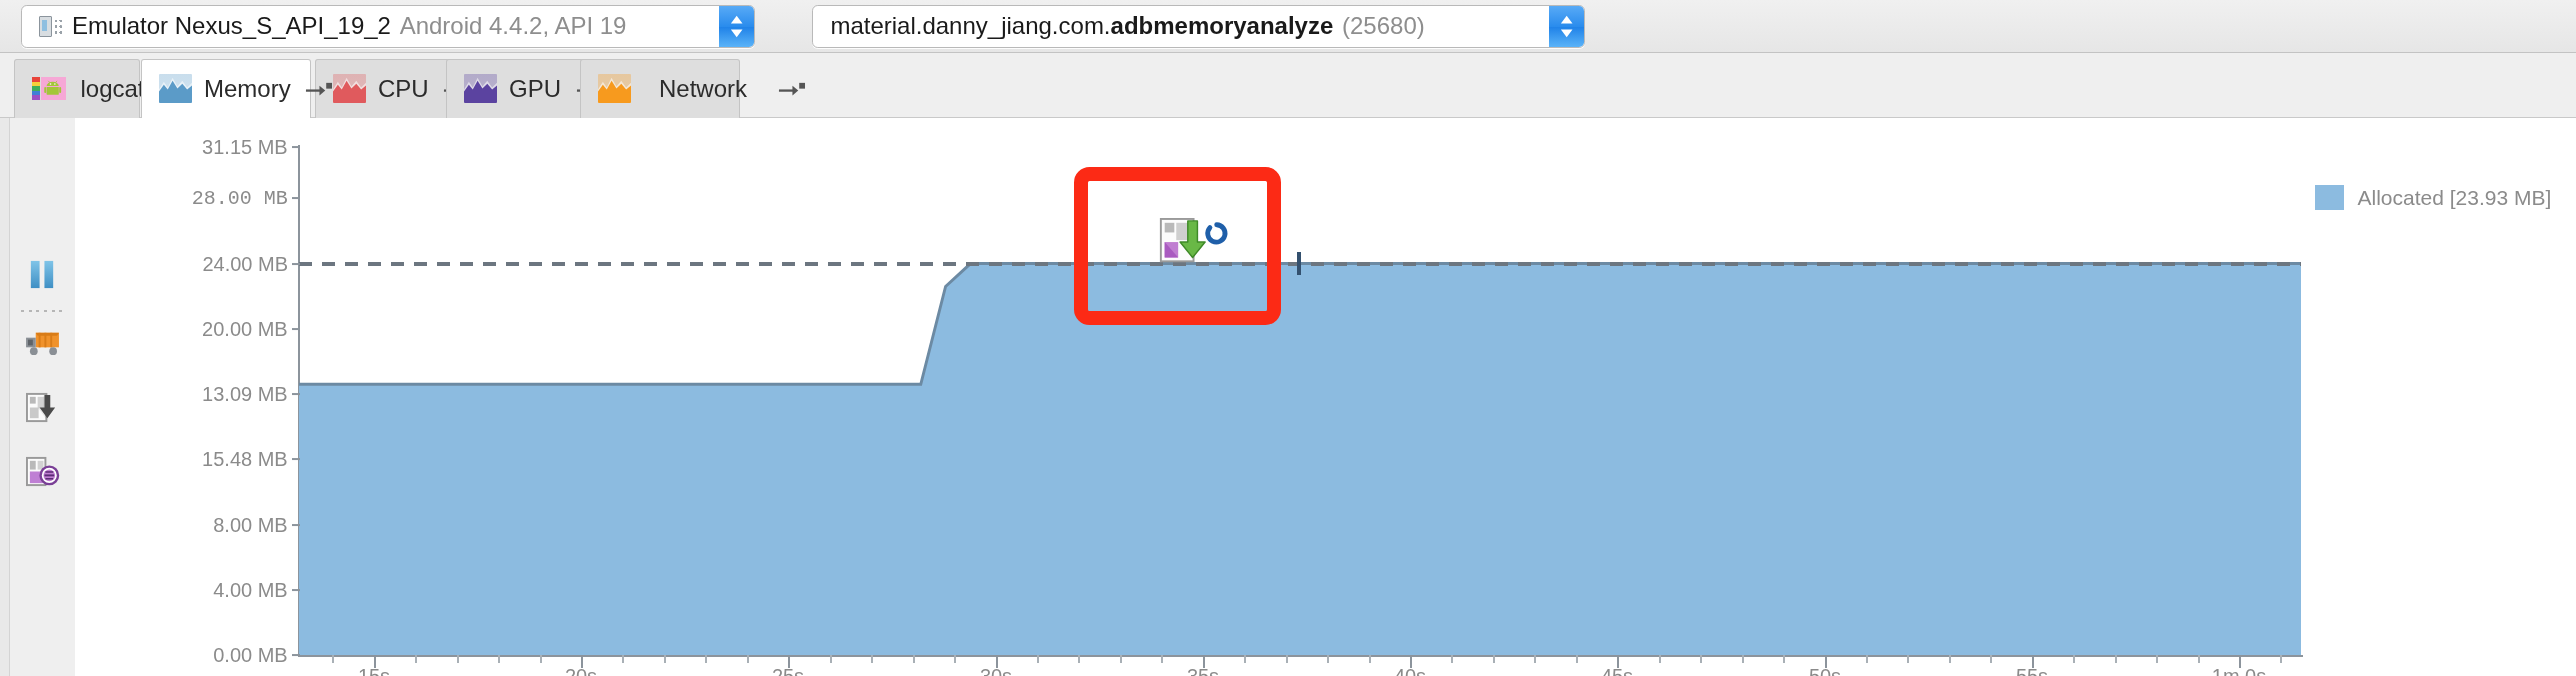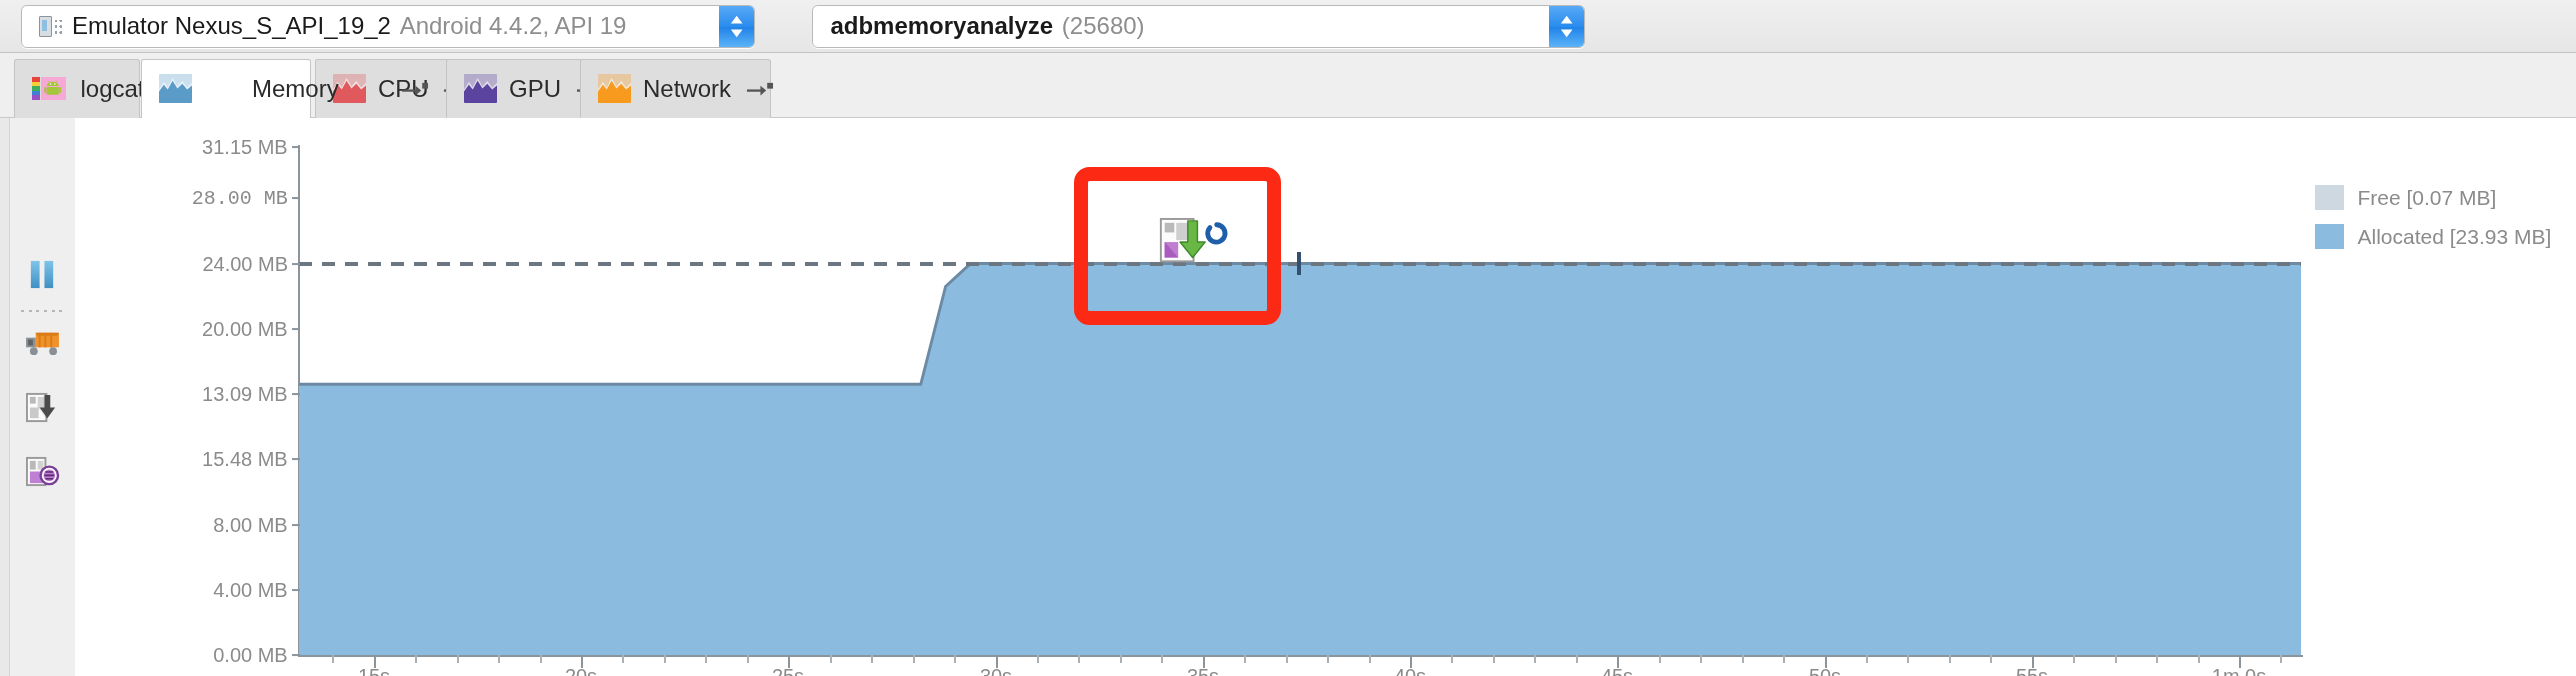--- a/index.html
+++ b/index.html
@@ -122,21 +122,20 @@
     border-radius: 2.9px 2.9px 0 0;
     box-sizing: border-box;
     display: flex;
     align-items: center;
     padding: 0 17.4px;
     z-index: 2;
   }
   .tab.selected {
     background: #ffffff;
     z-index: 3;
-    gap: 48px;
   }
   .tab-label {
     font-size: 24px;
     color: #2b2b2b;
     margin-left: 11.6px;
     white-space: nowrap;
   }
   .tab-spark {
     width: 33px; height: 29px;
     flex: 0 0 auto;
@@ -330,20 +329,21 @@
     <span class="stepper">
       <svg width="17.4" height="29" viewBox="0 0 18 30">
         <path d="M9 4 L15 12 L3 12 Z" fill="#ffffff"></path>
         <path d="M9 26 L15 18 L3 18 Z" fill="#ffffff"></path>
       </svg>
     </span>
   </div>
 
   <div class="combo" id="process-combo">
     <div class="combo-inner">
+      <span class="t-strong">material.danny_jiang.com.</span>
       <span class="t-bold">adbmemoryanalyze</span>
       <span class="sp"></span>
       <span class="t-dim">(25680)</span>
     </div>
     <span class="stepper">
       <svg width="17.4" height="29" viewBox="0 0 18 30">
         <path d="M9 4 L15 12 L3 12 Z" fill="#ffffff"></path>
         <path d="M9 26 L15 18 L3 18 Z" fill="#ffffff"></path>
       </svg>
     </span>
@@ -409,21 +409,21 @@
       </span>
       <span class="tab-label">GPU</span>
       <span class="tab-detach">
         <svg width="29" height="19.3" viewBox="0 0 30 20">
           <line x1="2" y1="12" x2="17" y2="12" stroke="#555" stroke-width="2.4"></line>
           <path d="M16 7 L22 12 L16 17 Z" fill="#555"></path>
           <rect x="23" y="4" width="6" height="6" fill="#555"></rect>
         </svg>
       </span>
     </div>
-    <div class="tab" style="left: 580px; width: 191px;">
+    <div class="tab" style="left: 580px; width: 160px; gap: 16px;">
       <span class="tab-spark" style="background: linear-gradient(rgba(247, 154, 30, 0.333) 0%, rgba(247, 154, 30, 0.267) 100%);">
         <svg width="33" height="29" viewBox="0 0 34 30" preserveAspectRatio="none" style="position: absolute; left: 0px; top: 0px;">
           <path d="M0 30 L0 16 L5 8 L9 14 L14 4 L19 13 L24 7 L29 14 L34 9 L34 30 Z" fill="#ffffff" opacity="0.55"></path>
           <path d="M0 30 L0 18 L5 11 L9 16 L14 7 L19 15 L24 10 L29 16 L34 12 L34 30 Z" fill="#f79a1e"></path>
         </svg>
       </span>
       <span class="tab-label">Network</span>
       <span class="tab-detach">
         <svg width="29" height="19.3" viewBox="0 0 30 20">
           <line x1="2" y1="12" x2="17" y2="12" stroke="#555" stroke-width="2.4"></line>
@@ -493,24 +493,20 @@
 
   <div id="plot">
     <svg id="area-svg" width="2002" height="508" viewBox="0 0 2072 526" preserveAspectRatio="none">
         <path d="M0.0 245.7 L527.7 245.7 L643.5 245.7 L669.2 144.4 L695.0 120.7 L2072.0 120.7 L2072 526 L0 526 Z" fill="#8cbbe0"></path>
         <path d="M0.0 245.7 L527.7 245.7 L643.5 245.7 L669.2 144.4 L695.0 120.7 L2072.0 120.7 " fill="none" stroke="#6c8aa3" stroke-width="3"></path>
       </svg>
     <div id="dashline" style="top: 115px;"></div>
   </div>
 
   <div id="legend">
-      <div class="legend-row">
-        <span class="legend-sw" style="background: rgb(205, 216, 224);"></span>
-        <span class="legend-txt">Free [0.07 MB]</span>
-      </div>
       <div class="legend-row">
         <span class="legend-sw" style="background: rgb(140, 187, 224);"></span>
         <span class="legend-txt">Allocated [23.93 MB]</span>
       </div>
     </div>
 <div class="ylabel" style="top: 29px; left: 9.7px;">31.15 MB</div>
     <div class="ytick" style="top: 29px;"></div>
     <div class="ylabel" style="top: 80px; left: 9.7px; font-family: Liberation Mono, monospace;">28.00 MB</div>
     <div class="ytick" style="top: 80px;"></div>
     <div class="ylabel" style="top: 146px; left: 10px;">24.00 MB</div>

